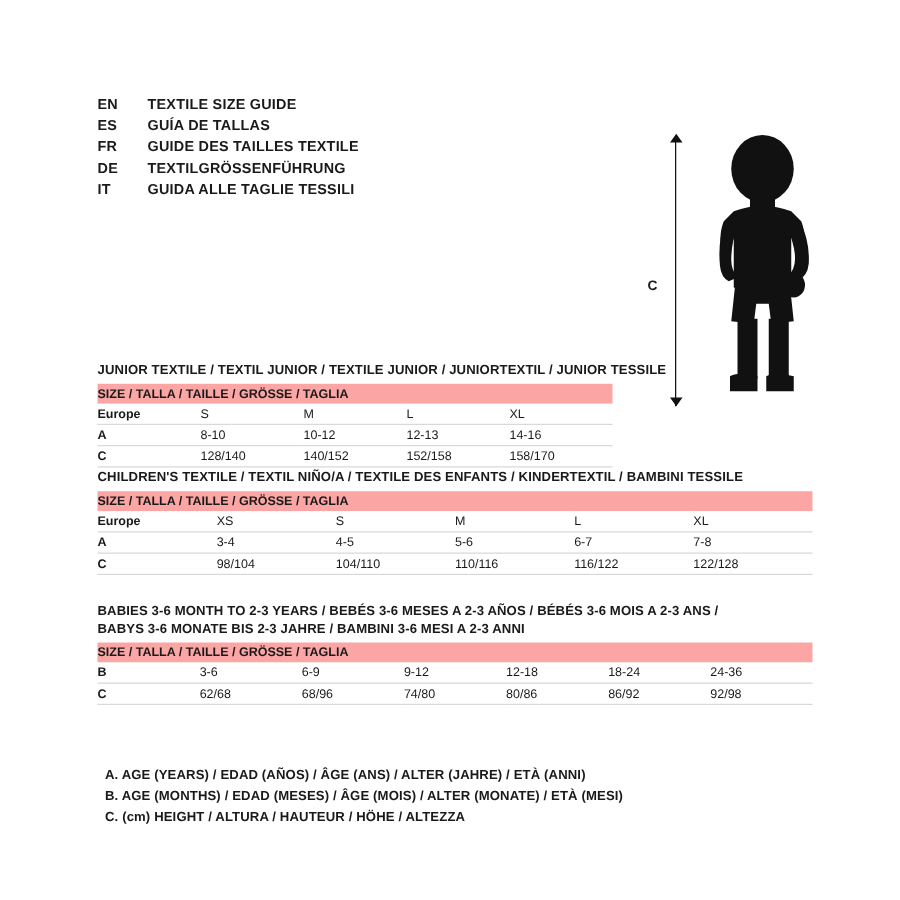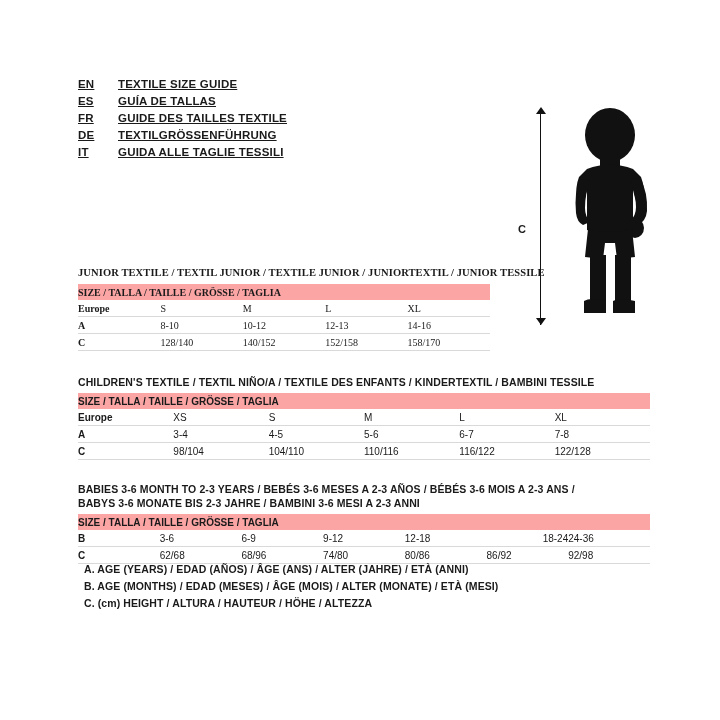--- a/index.html
+++ b/index.html
@@ -27,21 +27,20 @@
     position: absolute;
     left: 78px;
     top: 76px;
     width: 400px;
   }
   .lang-row {
     display: flex;
     align-items: baseline;
     height: 17px;
     line-height: 17px;
-    text-decoration: underline;
   }
   .lang-code {
     width: 40px;
     font-size: 11.5px;
     font-weight: bold;
     letter-spacing: 0.2px;
   }
   .lang-title {
     font-size: 11.5px;
     font-weight: bold;
@@ -131,21 +130,21 @@
   }
   tr.data-row td {
     border-bottom: 1px solid #d9d9d9;
     margin-left: 48px;
   }
 
   
   .legend {
     position: absolute;
     left: 78px;
-    top: 561px;
+    top: 612px;
   }
   .legend-line {
     font-size: 10.5px;
     font-weight: bold;
     line-height: 17px;
     letter-spacing: 0.1px;
   }
   .legend-line.indent {
     padding-left: 6px;
   }
@@ -199,21 +198,21 @@
       <path d="M38 124 q22 6 44 0 l3 28 -18 2 -2 -16 -10 0 -2 16 -18 -2 z" fill="#111"></path>
 
       <rect x="40" y="150" width="16" height="48" fill="#111"></rect>
       <rect x="65" y="150" width="16" height="48" fill="#111"></rect>
 
       <path d="M34 196 q6 -4 22 0 l0 12 -22 0 z" fill="#111"></path>
       <path d="M63 196 q6 -4 22 0 l0 12 -22 0 z" fill="#111"></path>
     </svg>
   </div>
 
-  <div class="section" style="top:266px;font-family:Liberation Serif, serif;">
+  <div class="section" style="top:289px;">
     <div class="section-title">JUNIOR TEXTILE / TEXTIL JUNIOR / TEXTILE JUNIOR / JUNIORTEXTIL / JUNIOR TESSILE</div>
     <table class="size-table" style="width:412px;">
       <tbody>
           <tr class="hdr-row">
         <td colspan="5">SIZE / TALLA / TAILLE / GRÖSSE / TAGLIA</td>
       </tr>
       <tr class="data-row">
         <td class="label" style="width:90px;">Europe</td>
         <td style="width:82px;">S</td>
         <td style="width:90px;">M</td>
@@ -280,21 +279,21 @@
       <tbody>
           <tr class="hdr-row">
         <td colspan="7">SIZE / TALLA / TAILLE / GRÖSSE / TAGLIA</td>
       </tr>
       <tr class="data-row">
         <td class="label" style="width:90px;">B</td>
         <td style="width:82px;">3-6</td>
         <td style="width:82px;">6-9</td>
         <td style="width:84px;">9-12</td>
         <td style="width:84px;">12-18</td>
-        <td style="width:80px;text-align:right;">18-24</td>
+        <td style="width:80px;">18-24</td>
         <td>24-36</td>
       </tr>
       <tr class="data-row">
         <td class="label">C</td>
         <td>62/68</td>
         <td>68/96</td>
         <td>74/80</td>
         <td>80/86</td>
         <td>86/92</td>
         <td>92/98</td>

